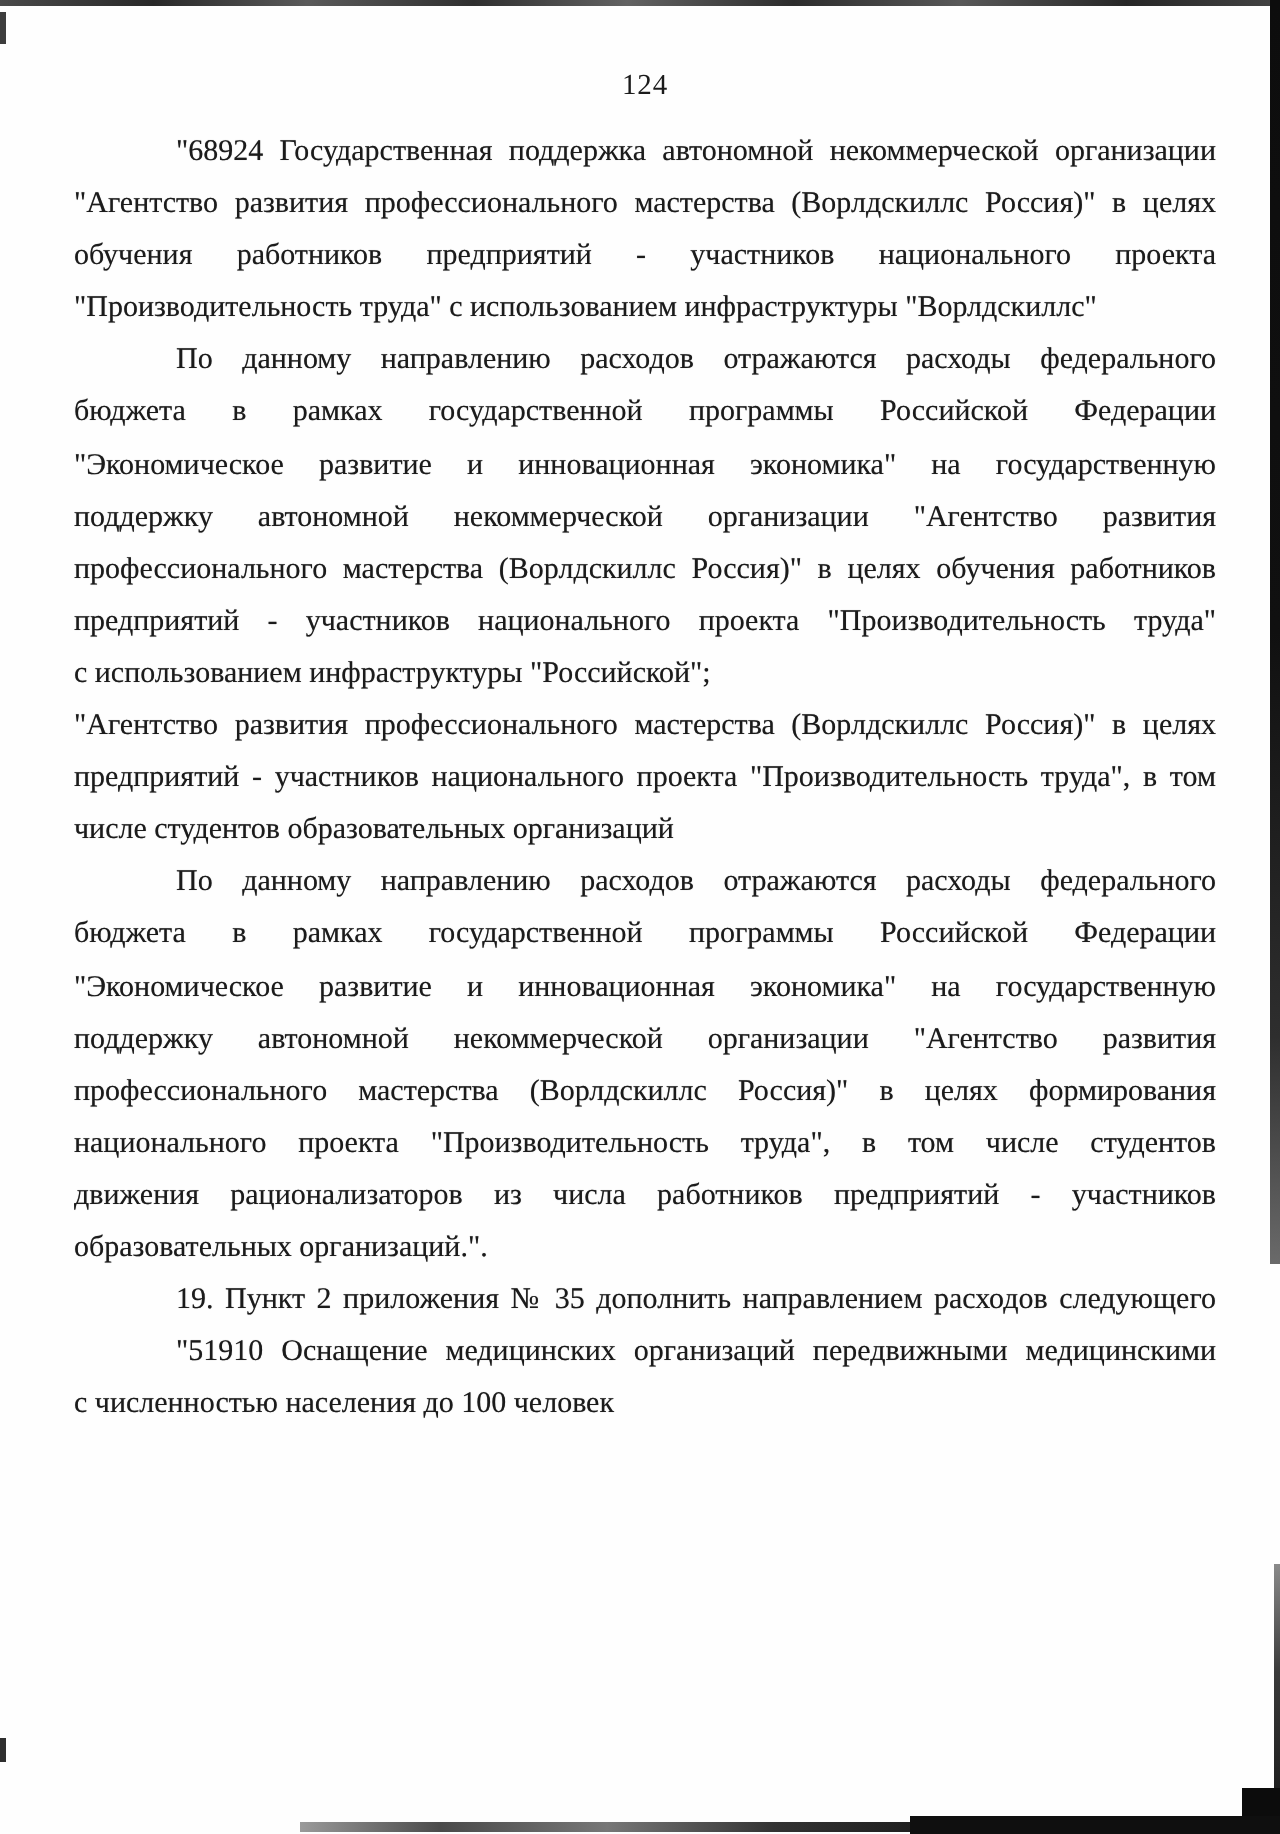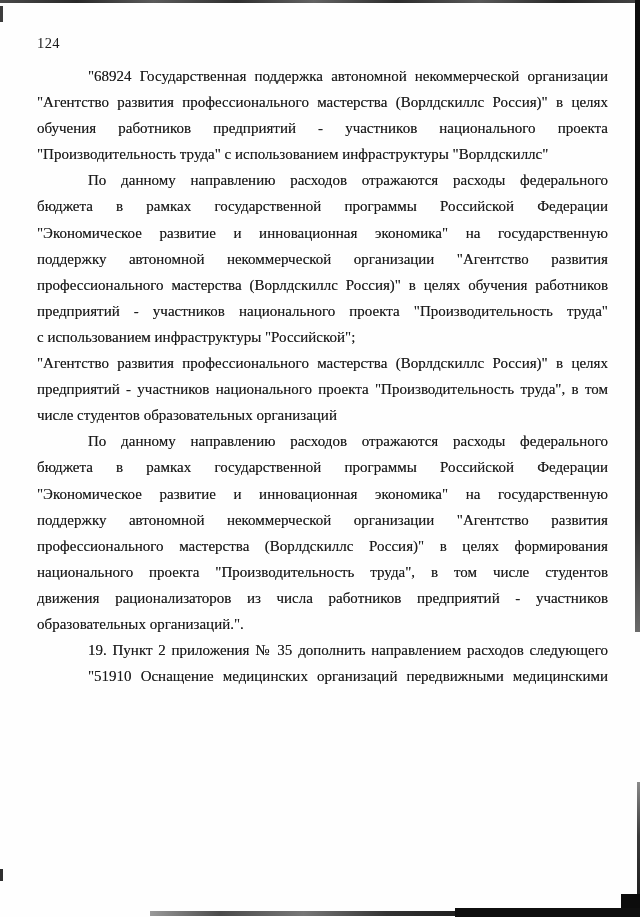--- a/index.html
+++ b/index.html
@@ -51,21 +51,21 @@
     background: #3d3d3d;
   }
   .art-left-bottom {
     top: 869px; left: 0; width: 3px; height: 12px;
     background: #2f2f2f;
   }
 
   .page-number {
     position: absolute;
     top: 35px; left: 37px; width: 571px;
-    text-align: left;
+    text-align: center;
     font-size: 14.5px;
     letter-spacing: .4px;
   }
 
   .content {
     position: absolute;
     top: 63px; left: 37px; width: 571px;
   }
   .line {
     font-size: 15px;
@@ -125,16 +125,17 @@
         <div class="line">профессионального мастерства (Ворлдскиллс Россия)" в целях формирования</div>
         <div class="line">национального проекта "Производительность труда", в том числе студентов</div>
         <div class="line">движения рационализаторов из числа работников предприятий - участников</div>
         <div class="line last">образовательных организаций.".</div>
       </div>
       <div class="para">
         <div class="line first">19. Пункт 2 приложения № 35 дополнить направлением расходов следующего</div>
       </div>
       <div class="para">
         <div class="line first">"51910 Оснащение медицинских организаций передвижными медицинскими</div>
+        <div class="line last">с численностью населения до 100 человек</div>
       </div>
     </div>
 
 </div>
 
 </body></html>

